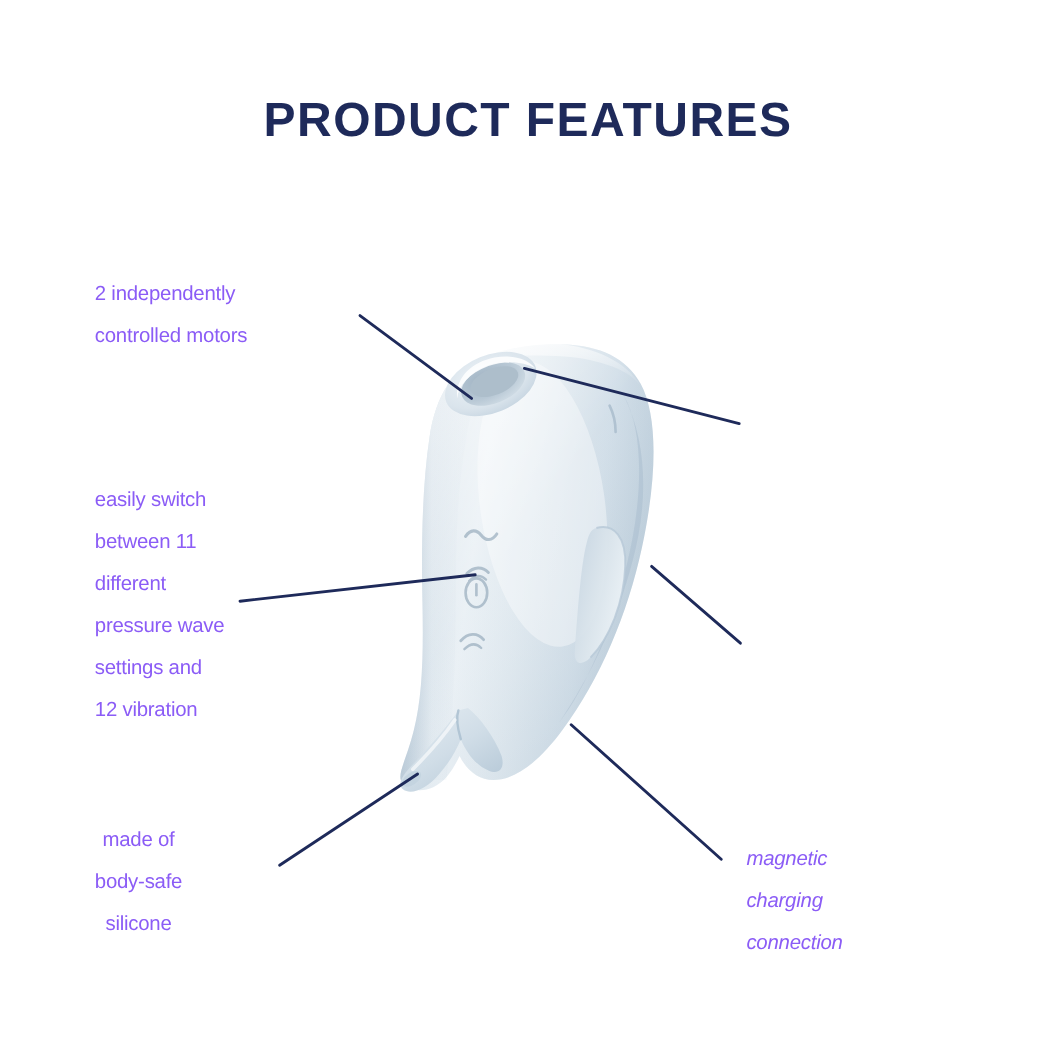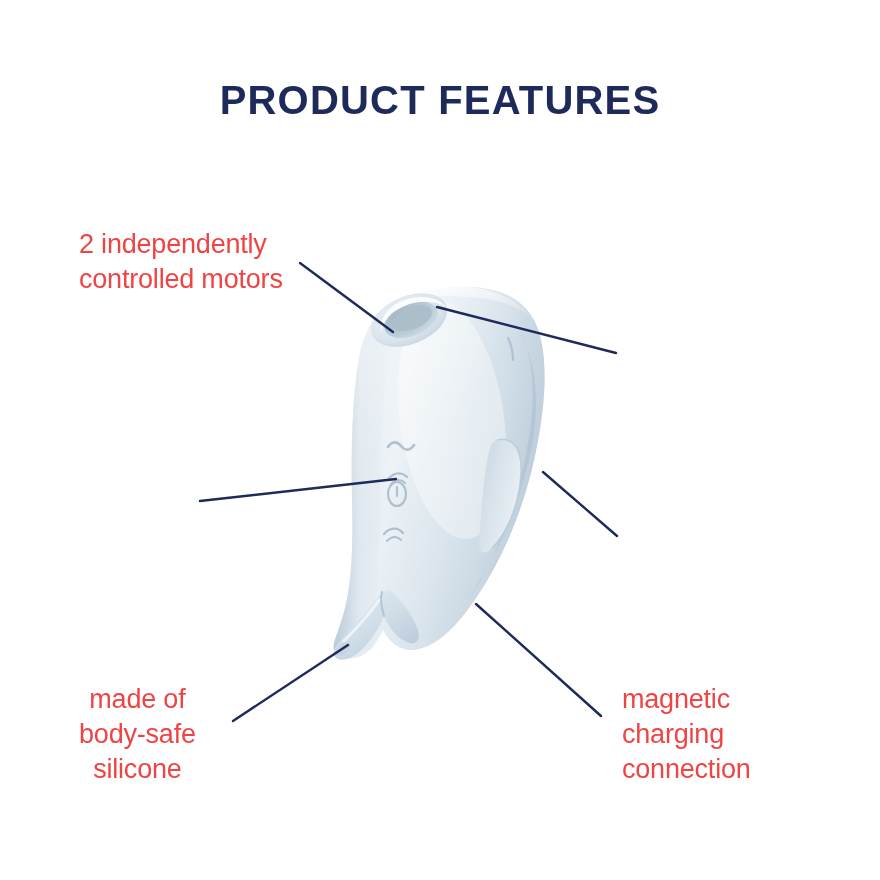--- a/index.html
+++ b/index.html
@@ -26,32 +26,32 @@
     font-family: "Liberation Sans", sans-serif;
     font-size: 40px;
     font-weight: bold;
     letter-spacing: 1.2px;
     color: #1e2a5a;
     white-space: nowrap;
   }
   .callout {
     position: absolute;
     font-family: "Liberation Sans", sans-serif;
-    font-size: 27px;
+    font-size: 17px;
     line-height: 35px;
-    color: #ef4444;
+    color: #8b5cf6;
     white-space: pre-line;
     letter-spacing: -0.2px;
   }
   #c-motors      { left: 79px;  top: 227px; }
   #c-settings    { left: 79px;  top: 399px; }
   #c-silicone    { left: 79px;  top: 682px; text-align: center; }
   #c-clitoral    { left: 622px; top: 264px; }
   #c-cute        { left: 622px; top: 507px; }
-  #c-magnetic    { left: 622px; top: 682px; }
+  #c-magnetic    { left: 622px; top: 698px; font-style: italic; }
 
   #artwork {
     position: absolute;
     left: 0;
     top: 0;
     width: 880px;
     height: 880px;
   }
 </style>
 </head>
@@ -216,20 +216,26 @@
       <line x1="233" y1="721" x2="348" y2="645"></line>
       <line x1="437" y1="307" x2="616" y2="353"></line>
       <line x1="543" y1="472" x2="617" y2="536"></line>
       <line x1="476" y1="604" x2="601" y2="716"></line>
     </g>
   </svg>
 
   <div class="callout" id="c-motors">2 independently
 controlled motors</div>
 
+  <div class="callout" id="c-settings">easily switch
+between 11
+different
+pressure wave
+settings and
+12 vibration</div>
 
   <div class="callout" id="c-silicone">made of
 body-safe
 silicone</div>
 
 
 
   <div class="callout" id="c-magnetic">magnetic
 charging
 connection</div>

